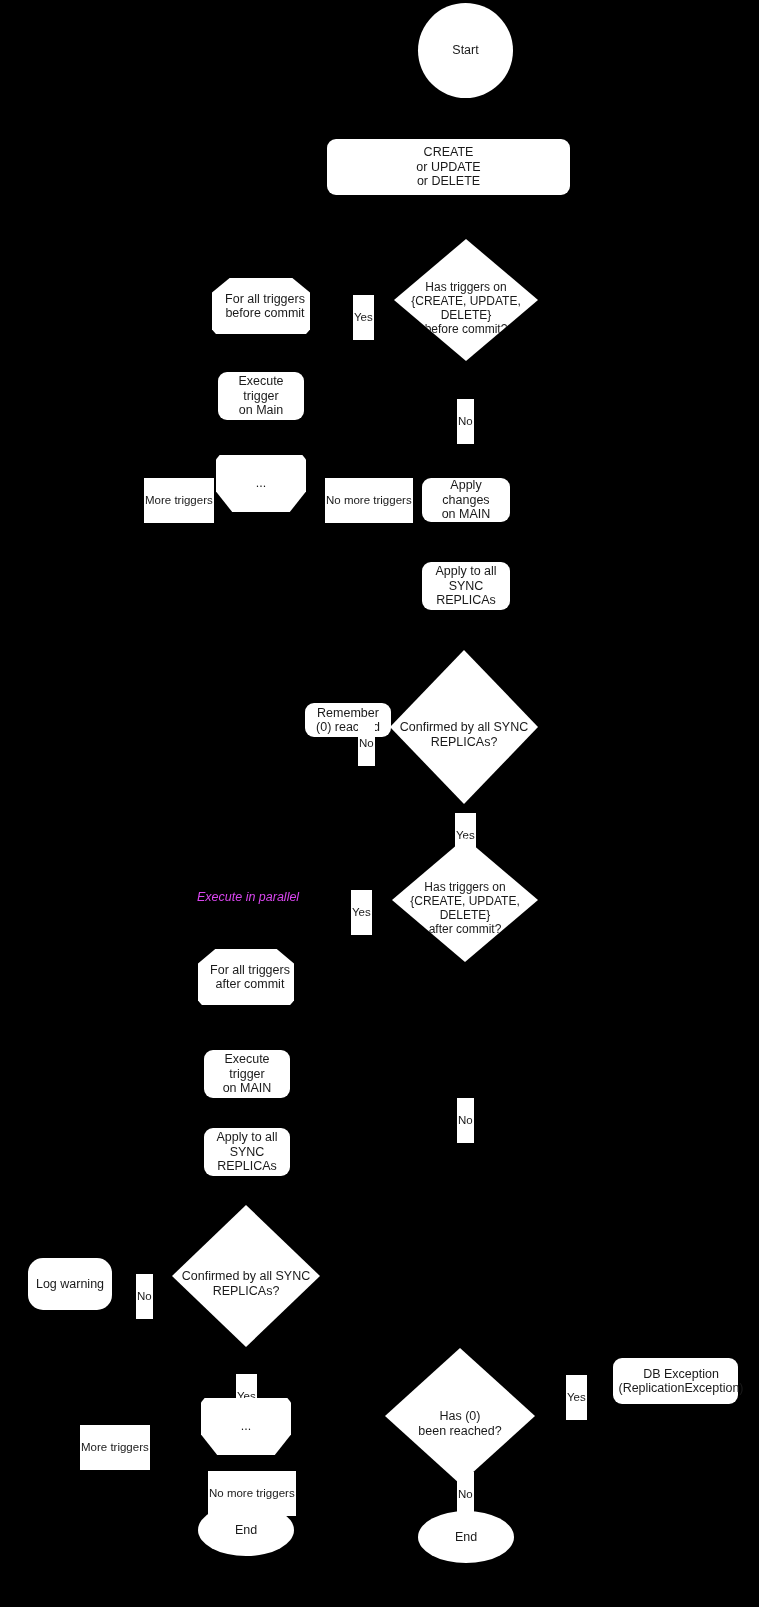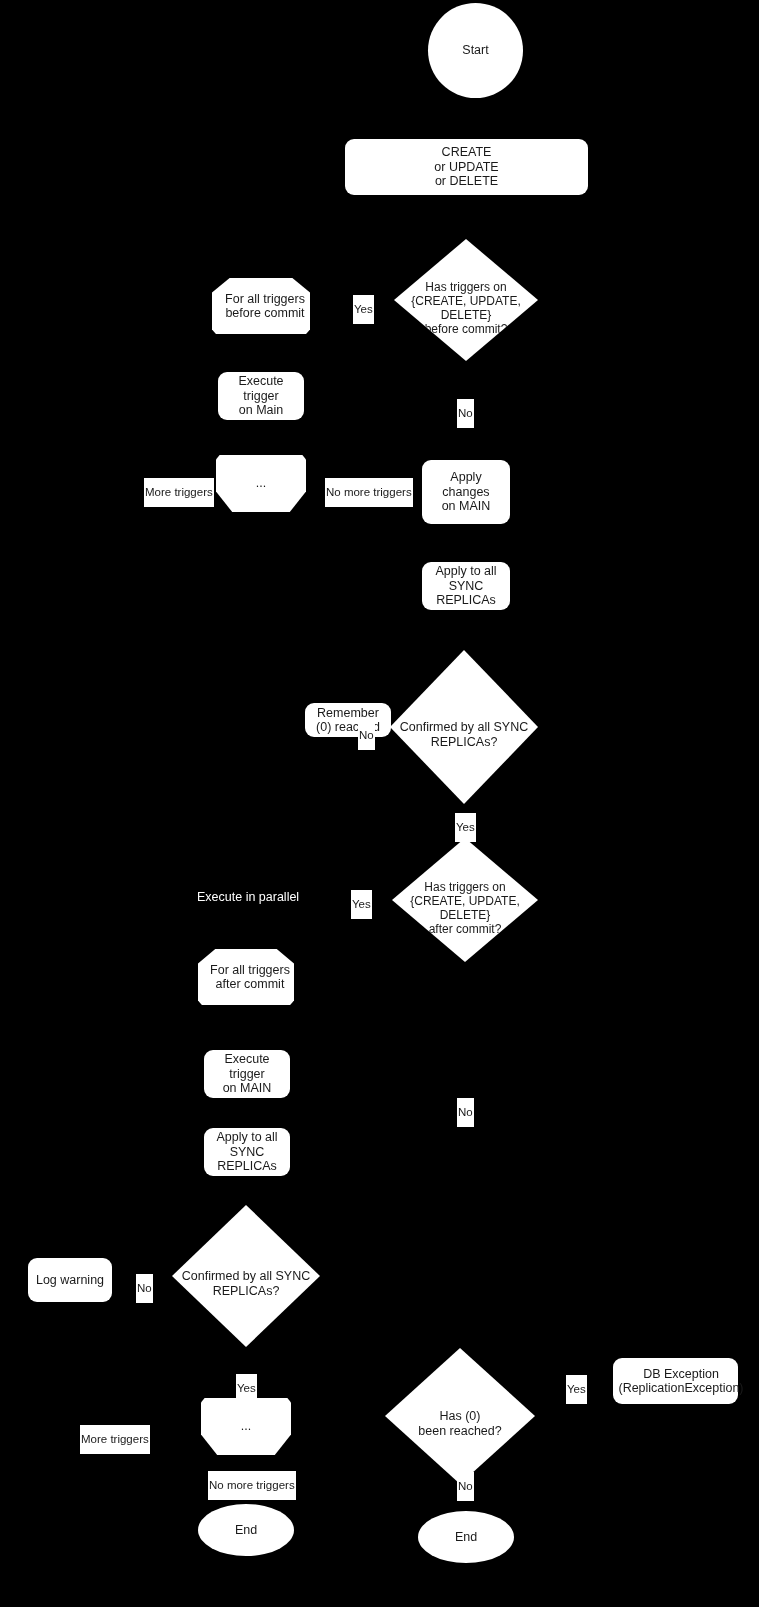--- a/index.html
+++ b/index.html
@@ -72,41 +72,42 @@
       82% 100%, 18% 100%, 0% 64%, 0% 8%);
     border-radius: 0;
   }
   
   .edge-label {
     position: absolute;
     background: #ffffff;
     color: #1a1a1a;
     font-size: 11.5px;
     line-height: 13px;
-    padding: 8px 1px;
+    padding: 16px 1px;
     white-space: nowrap;
   }
   
   .plain-label {
     position: absolute;
     background: transparent;
-    color: #ffffff;
+    color: #d946ef;
     font-size: 12.5px;
     line-height: 14.5px;
     white-space: nowrap;
+    font-style: italic;
   }
 </style>
 </head>
 <body>
 
 <div id="canvas">
 
-  <div class="node terminator" style="left:428px; top:3px; width:95px; height:95px;">Start</div>
-
-  <div class="node rounded" style="left:345px; top:139px; width:243px; height:56px;">CREATE
+  <div class="node terminator" style="left:418px; top:3px; width:95px; height:95px;">Start</div>
+
+  <div class="node rounded" style="left:327px; top:139px; width:243px; height:56px;">CREATE
 or UPDATE
 or DELETE</div>
 
   <div class="node diamond" style="left:394px; top:239px; width:144px; height:122px; font-size:12px; line-height:14px;">
     <span class="dlabel">Has triggers on
 {CREATE, UPDATE,
 DELETE}
 before commit?</span>
   </div>
 
@@ -119,21 +120,21 @@
 
   <div class="node rounded" style="left:218px; top:372px; width:86px; height:48px;">Execute trigger
 on Main</div>
 
   <div class="node loop-end" style="left:216px; top:455px; width:90px; height:57px;">...</div>
 
   <div class="edge-label" style="left:144px; top:478px;">More triggers</div>
 
   <div class="edge-label" style="left:325px; top:478px;">No more triggers</div>
 
-  <div class="node rounded" style="left:422px; top:460px; width:88px; height:64px;">Apply changes
+  <div class="node rounded" style="left:422px; top:478px; width:88px; height:44px;">Apply changes
 on MAIN</div>
 
   <div class="node rounded" style="left:422px; top:562px; width:88px; height:48px;">Apply to all
 SYNC
 REPLICAs</div>
 
   <div class="node diamond" style="left:390px; top:650px; width:148px; height:154px;">
     <span class="dlabel">Confirmed by all SYNC
 REPLICAs?</span>
   </div>
@@ -166,21 +167,21 @@
 
   <div class="node rounded" style="left:204px; top:1128px; width:86px; height:48px;">Apply to all
 SYNC
 REPLICAs</div>
 
   <div class="node diamond" style="left:172px; top:1205px; width:148px; height:142px;">
     <span class="dlabel">Confirmed by all SYNC
 REPLICAs?</span>
   </div>
 
-  <div class="node rounded" style="left:28px; top:1258px; width:84px; height:44px;">Log warning</div>
+  <div class="node rounded" style="left:28px; top:1258px; width:84px; height:52px;border-radius:15px;">Log warning</div>
 
   <div class="edge-label" style="left:136px; top:1274px;">No</div>
 
   <div class="edge-label" style="left:236px; top:1374px;">Yes</div>
 
   <div class="node loop-end" style="left:201px; top:1398px; width:90px; height:57px;">...</div>
 
   <div class="edge-label" style="left:80px; top:1425px;">More triggers</div>
 
   <div class="edge-label" style="left:208px; top:1471px;">No more triggers</div>

